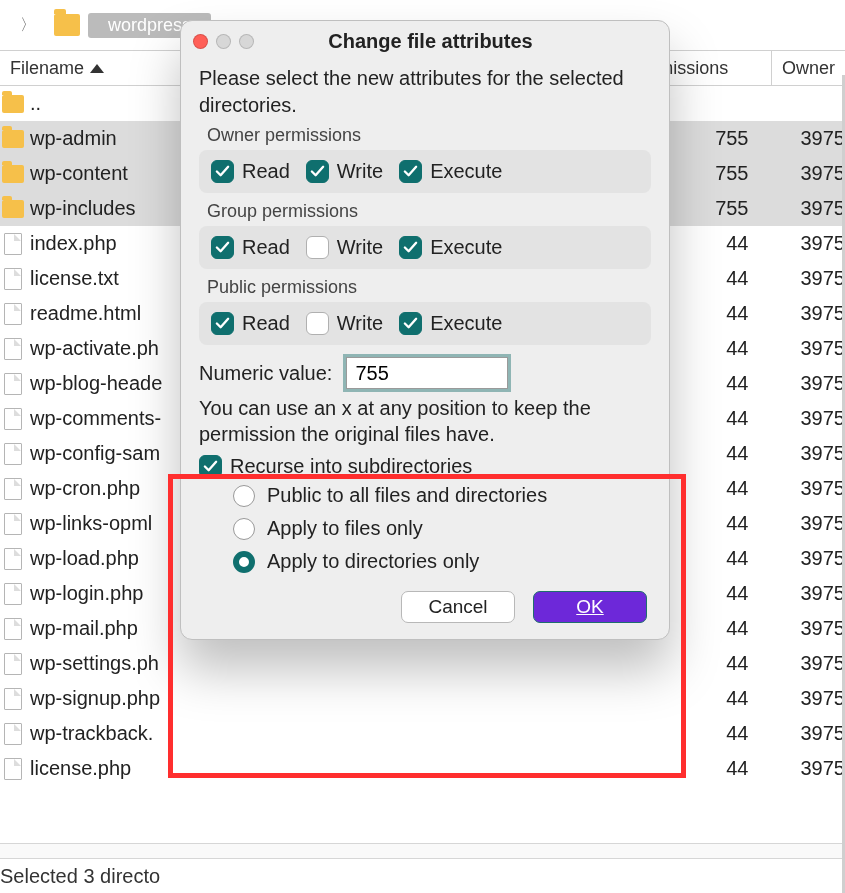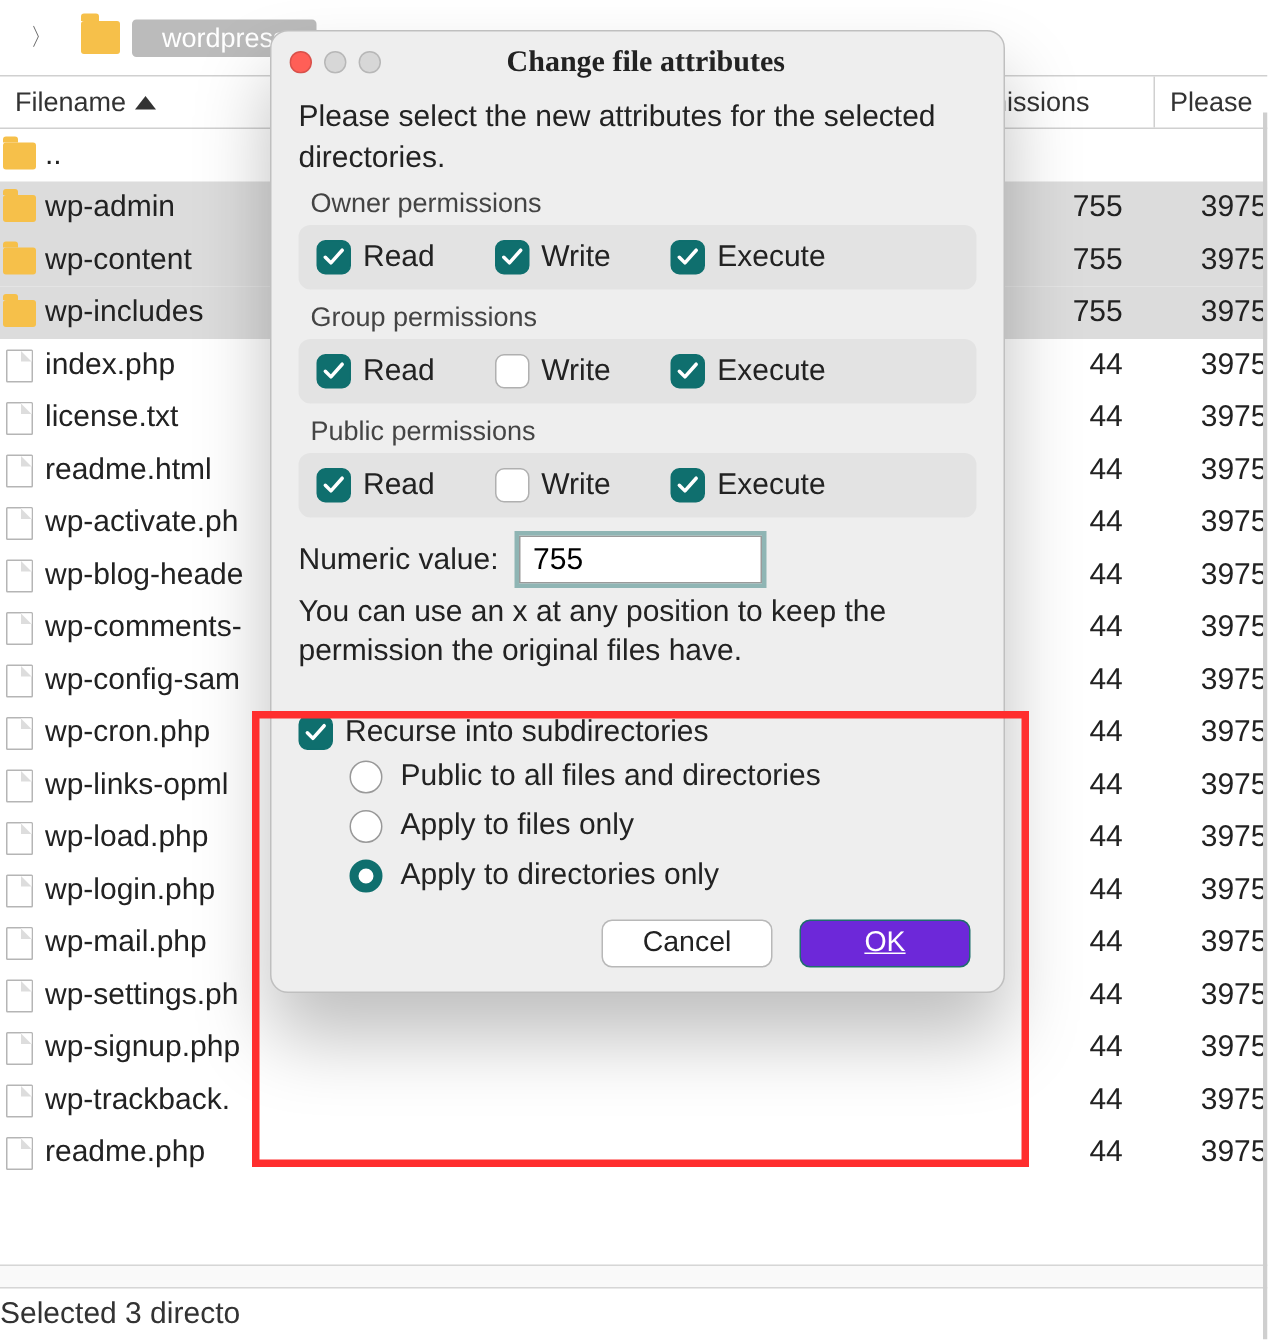--- a/index.html
+++ b/index.html
@@ -94,39 +94,39 @@
     left:180px; top:20px;
     width:490px;
     background:#eeeeee;
     border:1px solid #bfbfbf;
     border-radius:12px;
     box-shadow: 0 30px 50px rgba(0,0,0,0.25);
     padding: 0 0 16px 0;
     display:flex;flex-direction:column;
   }
   .titlebar {
-    display:flex; align-items:center; height:40px; padding: 0 12px; font-family: Liberation Serif, serif;
+    display:flex; align-items:center; height:40px; padding: 0 12px;
   }
   .traffic { display:flex; gap:8px; }
   .dot { width:15px;height:15px;border-radius:50%; border:1px solid rgba(0,0,0,0.15);}
   .dot.red{ background:#ff5f57;}
   .dot.grey{ background:#d7d7d7;}
   .dlg-title { flex:1; text-align:center; font-weight:600; font-size:20px; padding-right:50px;}
 
   .dlg-body { padding: 4px 18px 0 18px; font-size:20px; color:#222;}
   .intro { line-height:1.35; margin-bottom:6px;}
 
   .group {
     margin: 4px 0 8px 0;
   }
   .group-label { font-size:18px; color:#444; margin-left:8px;}
   .group-box {
     background:#e3e3e3; border-radius:8px;
     padding:10px 12px; margin-top:4px;
-    display:flex; gap:40px; align-items:center;
+    display:flex; gap:16px; align-items:center;
     font-size:20px;
   }
   .chk {
     display:flex; align-items:center; gap:8px;
   }
   .chkbox {
     width:23px; height:23px; border-radius:6px;
     display:flex; align-items:center; justify-content:center;
     background:#fff; border:1px solid #b0b0b0;
     color:#fff; font-size:16px;
@@ -138,21 +138,21 @@
   .numeric-row{
     display:flex; align-items:center; gap:14px; margin:12px 0 6px 0; font-size:20px;
   }
   .numeric-input{
     width:162px; height:32px; font-size:20px; padding:2px 8px;
     border:1px solid #9a9a9a; background:#fff;
     outline: 3px solid #8fb5b4;
   }
   .helper { font-size:20px; line-height:1.3; margin-top:6px;}
 
-  .recurse-block { margin-top:30px;}
+  .recurse-block { margin-top:8px;}
   .radio-list{ margin-left:34px; margin-top:6px; display:flex; flex-direction:column; gap:10px;}
   .radio { display:flex; align-items:center; gap:12px; font-size:20px;}
   .radio-dot{
     width:22px;height:22px;border-radius:50%; border:1px solid #999; background:#fff;
     display:flex;align-items:center;justify-content:center;
   }
   .radio-dot.on{ border:6px solid #0f6f6e; background:#fff;}
 
   .btn-row{
     display:flex; justify-content:flex-end; gap:18px; padding: 18px 22px 0 22px;
@@ -189,21 +189,21 @@
 
   <div class="headers">
     <div class="hcol col-name">
       <span>Filename</span>
       <span class="sort-arrow"></span>
     </div>
     <div class="hcol col-perm">
       <span>rmissions</span>
     </div>
     <div class="hcol col-own">
-      <span>Please</span>
+      <span>Owner</span>
     </div>
   </div>
 
   <div class="rows" id="rows">
       <div class="row">
         <span class="icon folder"></span>
         <span class="name">..</span>
         <span class="perm"></span>
         <span class="own"></span>
       </div>
@@ -310,21 +310,21 @@
         <span class="own">3975</span>
       </div>
       <div class="row">
         <span class="icon file"></span>
         <span class="name">wp-trackback.</span>
         <span class="perm">44</span>
         <span class="own">3975</span>
       </div>
       <div class="row">
         <span class="icon file"></span>
-        <span class="name">readme.php</span>
+        <span class="name">license.php</span>
         <span class="perm">44</span>
         <span class="own">3975</span>
       </div>
     </div>
 
   <div class="separator-bar"></div>
   <div class="status">
     <span>Selected 3 directo</span>
   </div>
 </div>

